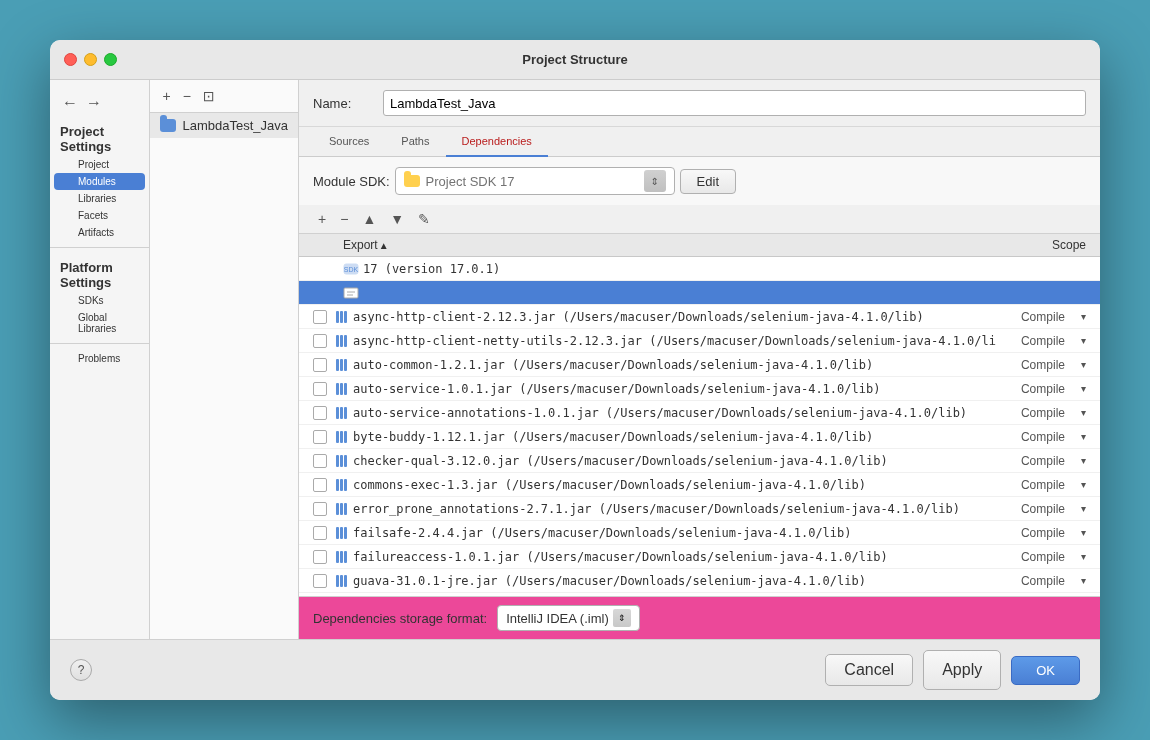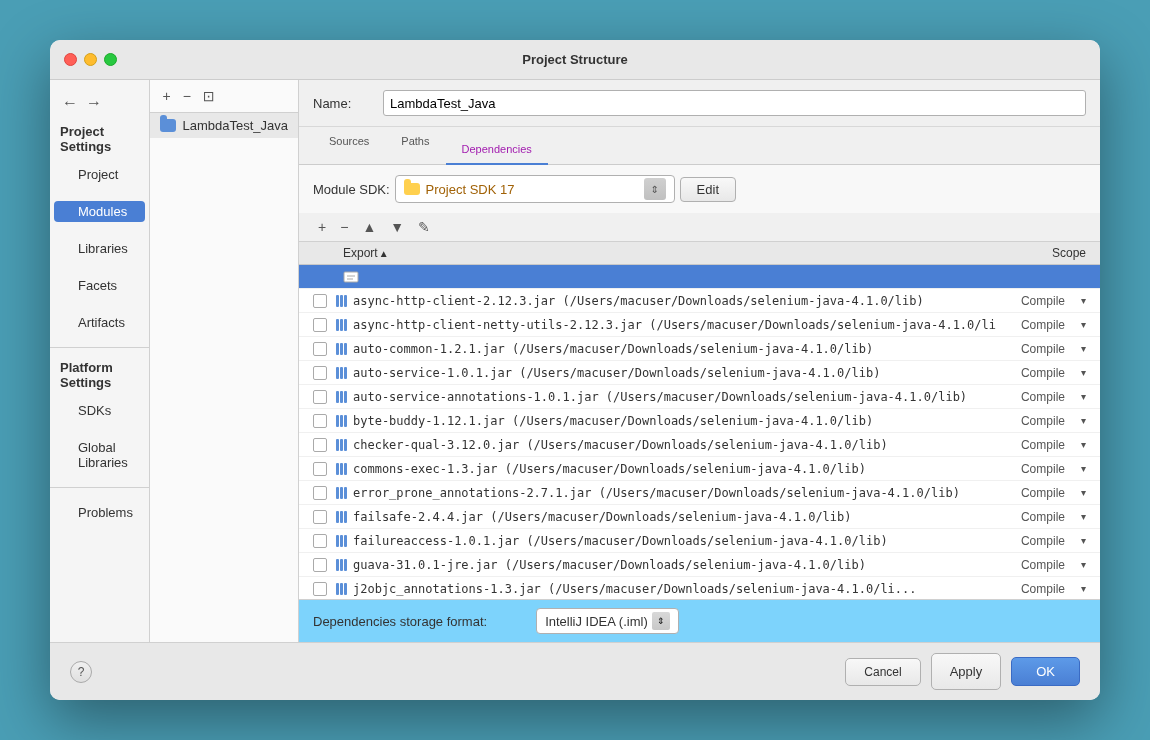--- a/index.html
+++ b/index.html
@@ -81,25 +81,25 @@
       padding: 0 2px;
     }
     .section-header {
       padding: 6px 10px 2px;
       font-size: 13px;
       font-weight: 600;
       color: #333;
     }
     .sidebar-item {
       padding: 3px 10px 3px 24px;
-      font-size: 13px;
+      font-size: 10px;
       color: #333;
       cursor: pointer;
       border-radius: 4px;
-      margin: 8px 4px;
+      margin: 0 4px;
     }
     .sidebar-item.active {
       background: #4a7fd4;
       color: white;
       border-radius: 4px;
     }
     .sidebar-divider {
       height: 1px;
       background: #d0d0d0;
       margin: 6px 0;
@@ -177,24 +177,23 @@
     }
     .tab {
       padding: 8px 16px;
       font-size: 11px;
       color: #555;
       cursor: pointer;
       border-bottom: 2px solid transparent;
       margin-bottom: -1px;
     }
     .tab.active {
-      color: #a21caf;
+      color: #b91c1c;
       border-bottom: 2px solid #4a7fd4;
       font-weight: 500;
-      margin-top: 8px;
     }
     
     .sdk-row {
       display: flex;
       align-items: center;
       padding: 10px 14px;
       gap: 5px;
       background: #f8f8f8;
     }
     .sdk-label {
@@ -208,21 +207,21 @@
       border: 1px solid #b0b0b0;
       border-radius: 4px;
       background: white;
       padding: 3px 8px;
       gap: 6px;
       min-width: 280px;
       height: 28px;
       cursor: pointer;
       position: relative;
     }
-    .sdk-select-text { font-size: 13px; color: #a16207; flex: 1; }
+    .sdk-select-text { font-size: 13px; color: #737373; flex: 1; }
     .sdk-arrow {
       width: 22px;
       height: 22px;
       background: linear-gradient(to bottom, #d0d0d0, #c0c0c0);
       border-radius: 3px;
       display: flex;
       align-items: center;
       justify-content: center;
       font-size: 10px;
       color: #555;
@@ -341,41 +340,40 @@
       display: flex;
       align-items: center;
       justify-content: flex-end;
       gap: 16px;
     }
     .scope-text { font-size: 12px; }
     .scope-arrow { font-size: 10px; }
     
     .bottom-bar {
       border-top: 1px solid #d0d0d0;
-      background: #7dd3fc;
+      background: #ec4899;
       padding: 8px 14px;
       display: flex;
       align-items: center;
       gap: 10px;
     }
     .storage-label {
       font-size: 13px;
       color: #333;
     }
     .storage-select {
       display: flex;
       align-items: center;
       border: 1px solid #b0b0b0;
       border-radius: 4px;
       background: white;
       padding: 3px 8px;
       gap: 4px;
       height: 26px;
       cursor: pointer;
-      margin-left: 39px;
     }
     .storage-select-text { font-size: 13px; color: #333; }
     .storage-arrow {
       width: 18px;
       height: 18px;
       background: linear-gradient(to bottom, #d8d8d8, #c8c8c8);
       border-radius: 2px;
       display: flex;
       align-items: center;
       justify-content: center;
@@ -403,30 +401,30 @@
       font-size: 12px;
       cursor: pointer;
       margin-right: auto;
       color: #555;
     }
     .cancel-btn {
       padding: 6px 18px;
       background: linear-gradient(to bottom, #f8f8f8, #e8e8e8);
       border: 1px solid #b0b0b0;
       border-radius: 5px;
-      font-size: 12px;
+      font-size: 16px;
       cursor: pointer;
       color: #333;
     }
     .apply-btn {
       padding: 10px 18px;
       background: linear-gradient(to bottom, #f8f8f8, #e8e8e8);
       border: 1px solid #b0b0b0;
       border-radius: 5px;
-      font-size: 13px;
+      font-size: 16px;
       cursor: pointer;
       color: #333;
     }
     .ok-btn {
       padding: 6px 24px;
       background: linear-gradient(to bottom, #5d9ae8, #4a7fd4);
       border: 1px solid #3a6bc4;
       border-radius: 5px;
       font-size: 13px;
       cursor: pointer;
@@ -580,20 +578,29 @@
         <div class="deps-header">
           <div style="width:30px;"></div>
           <div class="deps-header-export">
             <span>Export</span>
             <span class="sort-arrow">▲</span>
           </div>
           <div class="deps-header-name"></div>
           <div class="deps-header-scope">Scope</div>
         </div>
         <div class="deps-rows" id="deps-rows">
+            <div class="dep-row" style="padding-left: 44px;">
+      <div class="dep-icon">
+        <svg width="16" height="14" viewBox="0 0 16 14">
+                  <rect x="1" y="2" width="14" height="10" rx="2" fill="#5b8fd8" opacity="0.3" stroke="#5b8fd8" stroke-width="1"></rect>
+                  <text x="8" y="10" text-anchor="middle" font-size="7" fill="#5b8fd8">SDK</text>
+                </svg>
+      </div>
+      <span class="dep-name">17 (version 17.0.1)</span>
+    </div>
             <div class="dep-row highlighted" style="padding-left: 44px;">
       <div class="dep-icon">
         <svg width="16" height="14" viewBox="0 0 16 14">
                   <rect x="1" y="2" width="14" height="10" rx="1" fill="white" stroke="#aaa" stroke-width="1"></rect>
                   <line x1="4" y1="6" x2="12" y2="6" stroke="#aaa" stroke-width="1"></line>
                   <line x1="4" y1="9" x2="10" y2="9" stroke="#aaa" stroke-width="1"></line>
                 </svg>
       </div>
       <span class="dep-name"><module source=""></module></span>
     </div>

